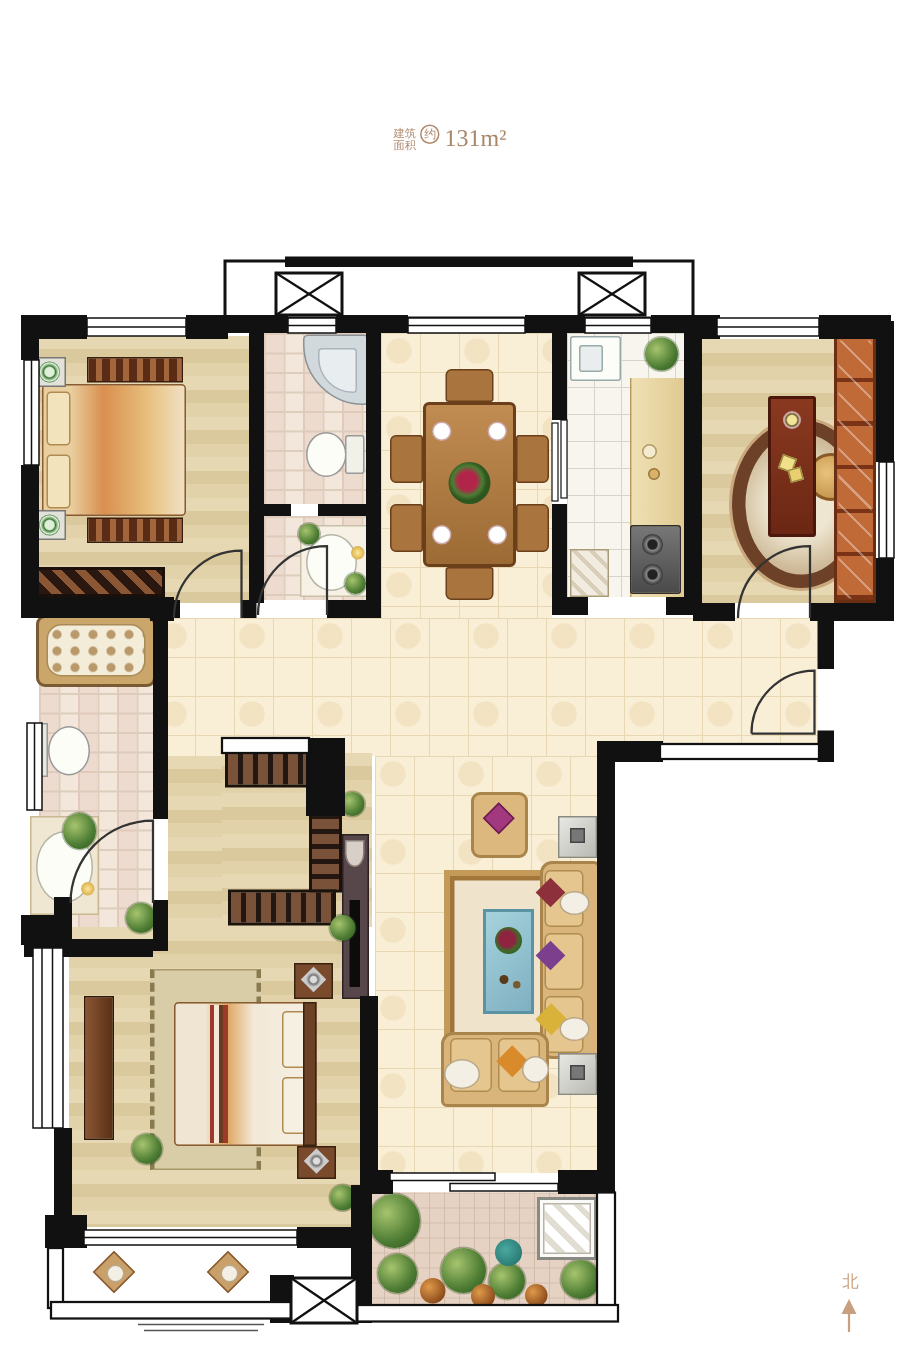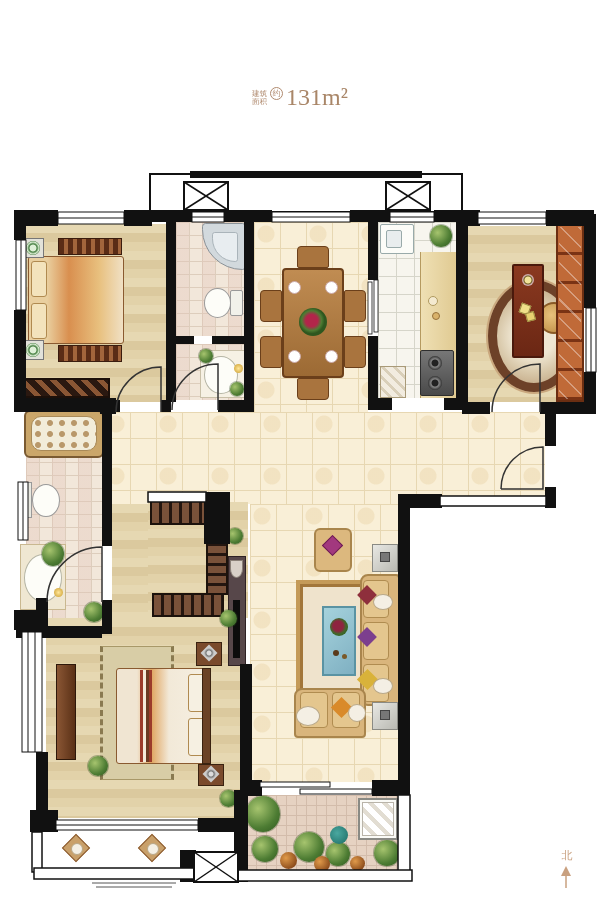--- a/index.html
+++ b/index.html
@@ -9,21 +9,21 @@
   .title{position:absolute;top:14px;left:0;width:600px;text-align:center;
          font-family:"Liberation Serif",serif;font-size:37px;font-weight:500;
          color:#ab8168;letter-spacing:16px;text-indent:16px;}
   .subrow{position:absolute;top:84px;left:0;width:600px;display:flex;
           justify-content:center;align-items:center;gap:16px;}
   .subtitle{font-size:21px;font-weight:bold;color:#a9765a;letter-spacing:3px;}
   .areablk{display:flex;align-items:center;gap:2px;color:#b08a6e;}
   .arealbls{display:flex;flex-direction:column;font-size:7.5px;line-height:8px;text-align:right;}
   .approx{font-size:8px;border:1px solid #b08a6e;border-radius:50%;width:11px;height:11px;
           line-height:11px;text-align:center;margin:-8px 1px 0 1px;}
-  .areaval{font-family:"Liberation Serif",serif;font-size:24px;color:#a98668;}
+  .areaval{font-family:"Liberation Serif",serif;font-size:16px;color:#a98668;}
   
   .fl{position:absolute;}
   .wood{background:repeating-linear-gradient(180deg,#e6d8b2 0 9px,#dbc99e 9px 18px,#e2d2a9 18px 27px);}
   .tileL{background-color:#f9efd7;
     background-image:radial-gradient(circle at 12px 12px,rgba(219,181,118,.22) 8px,transparent 9px),
       linear-gradient(#e7d7b2 1px,transparent 1px),linear-gradient(90deg,#e7d7b2 1px,transparent 1px);
     background-size:52px 52px,26px 26px,26px 26px;}
   .bathtile{background-color:#f2e7da;
     background-image:repeating-linear-gradient(90deg,rgba(226,196,184,.35) 0 13px,transparent 13px 26px),
       linear-gradient(#ddcdbc 1px,transparent 1px),linear-gradient(90deg,#ddcdbc 1px,transparent 1px);

